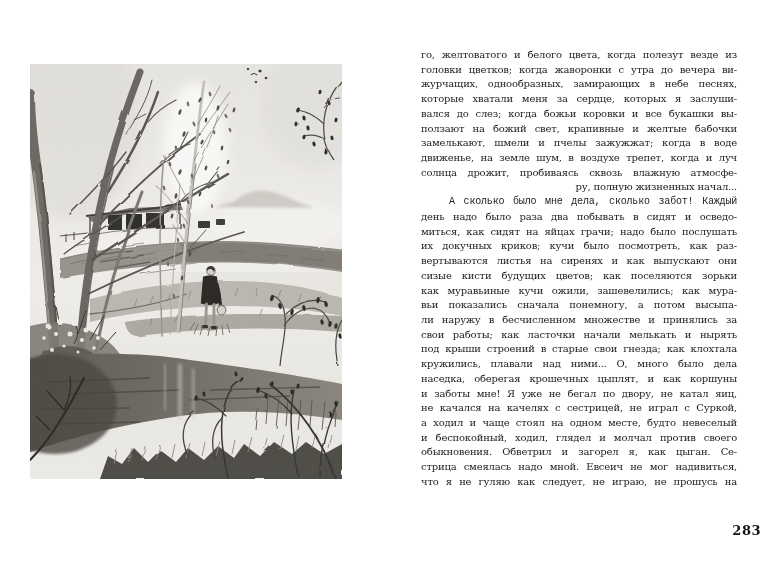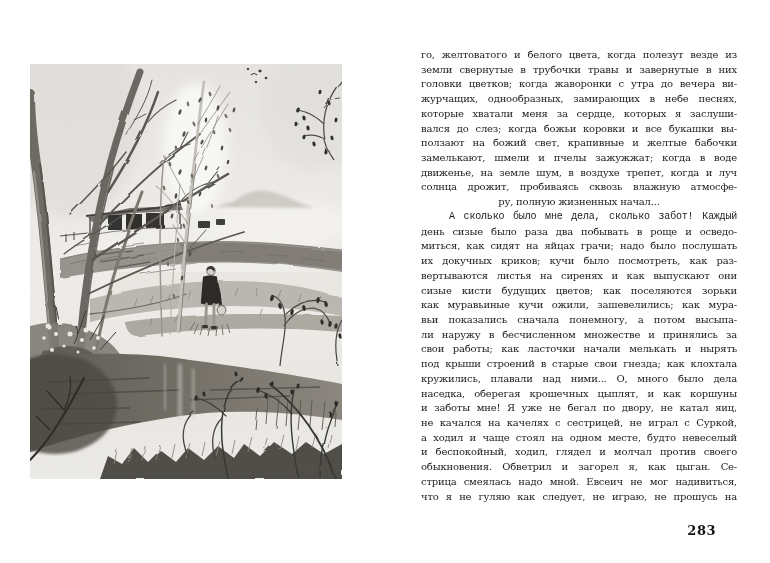--- a/index.html
+++ b/index.html
@@ -15,24 +15,24 @@
     position:absolute;left:30px;top:64px;width:312px;height:415px;
   }
   .text-col{
     position:absolute;left:421px;top:48px;width:316px;
     color:#1c1c1c;font-size:10px;line-height:14.72px;letter-spacing:-0.2px;
   }
   .tline{
     height:14.72px;overflow:hidden;
     text-align:justify;text-align-last:justify;
   }
-  .tline.noj{text-align:center;text-align-last:auto;}
+  .tline.noj{text-align:right;text-align-last:auto;}
   .tline.ind{text-indent:28px;font-family:Liberation Mono, monospace;}
   .folio{
-    position:absolute;left:400px;top:523px;width:316px;
+    position:absolute;left:445px;top:523px;width:316px;
     text-align:right;font-weight:bold;font-size:13px;color:#141414;
     letter-spacing:0.5px;
   }
   .sig-text{font-style:italic;}
 </style>
 </head>
 <body>
 
 <div class="spread">
 
@@ -346,32 +346,31 @@
       </svg>
     </div>
   </div>
 
   <div class="page page-right">
     
   </div>
 
   <div class="text-col">
       <div class="tline">го, желтоватого и белого цвета, когда полезут везде из</div>
-      <div class="tline">земли свернутые в трубочки травы и завернутые в них</div>
       <div class="tline">головки цветков; когда жаворонки с утра до вечера ви-</div>
       <div class="tline">журчащих, однообразных, замирающих в небе песнях,</div>
       <div class="tline">которые хватали меня за сердце, которых я заслуши-</div>
       <div class="tline">вался до слез; когда божьи коровки и все букашки вы-</div>
       <div class="tline">ползают на божий свет, крапивные и желтые бабочки</div>
       <div class="tline">замелькают, шмели и пчелы зажужжат; когда в воде</div>
       <div class="tline">движенье, на земле шум, в воздухе трепет, когда и луч</div>
       <div class="tline">солнца дрожит, пробиваясь сквозь влажную атмосфе-</div>
       <div class="tline noj">ру, полную жизненных начал...</div>
       <div class="tline ind">А сколько было мне дела, сколько забот! Каждый</div>
-      <div class="tline">день сизые было раза два побывать в роще и осведо-</div>
+      <div class="tline">день надо было раза два побывать в сидят и осведо-</div>
       <div class="tline">миться, как сидят на яйцах грачи; надо было послушать</div>
       <div class="tline">их докучных криков; кучи было посмотреть, как раз-</div>
       <div class="tline">вертываются листья на сиренях и как выпускают они</div>
       <div class="tline">сизые кисти будущих цветов; как поселяются зорьки</div>
       <div class="tline">как муравьиные кучи ожили, зашевелились; как мура-</div>
       <div class="tline">вьи показались сначала понемногу, а потом высыпа-</div>
       <div class="tline">ли наружу в бесчисленном множестве и принялись за</div>
       <div class="tline">свои работы; как ласточки начали мелькать и нырять</div>
       <div class="tline">под крыши строений в старые свои гнезда; как клохтала</div>
       <div class="tline">кружились, плавали над ними... О, много было дела</div>

